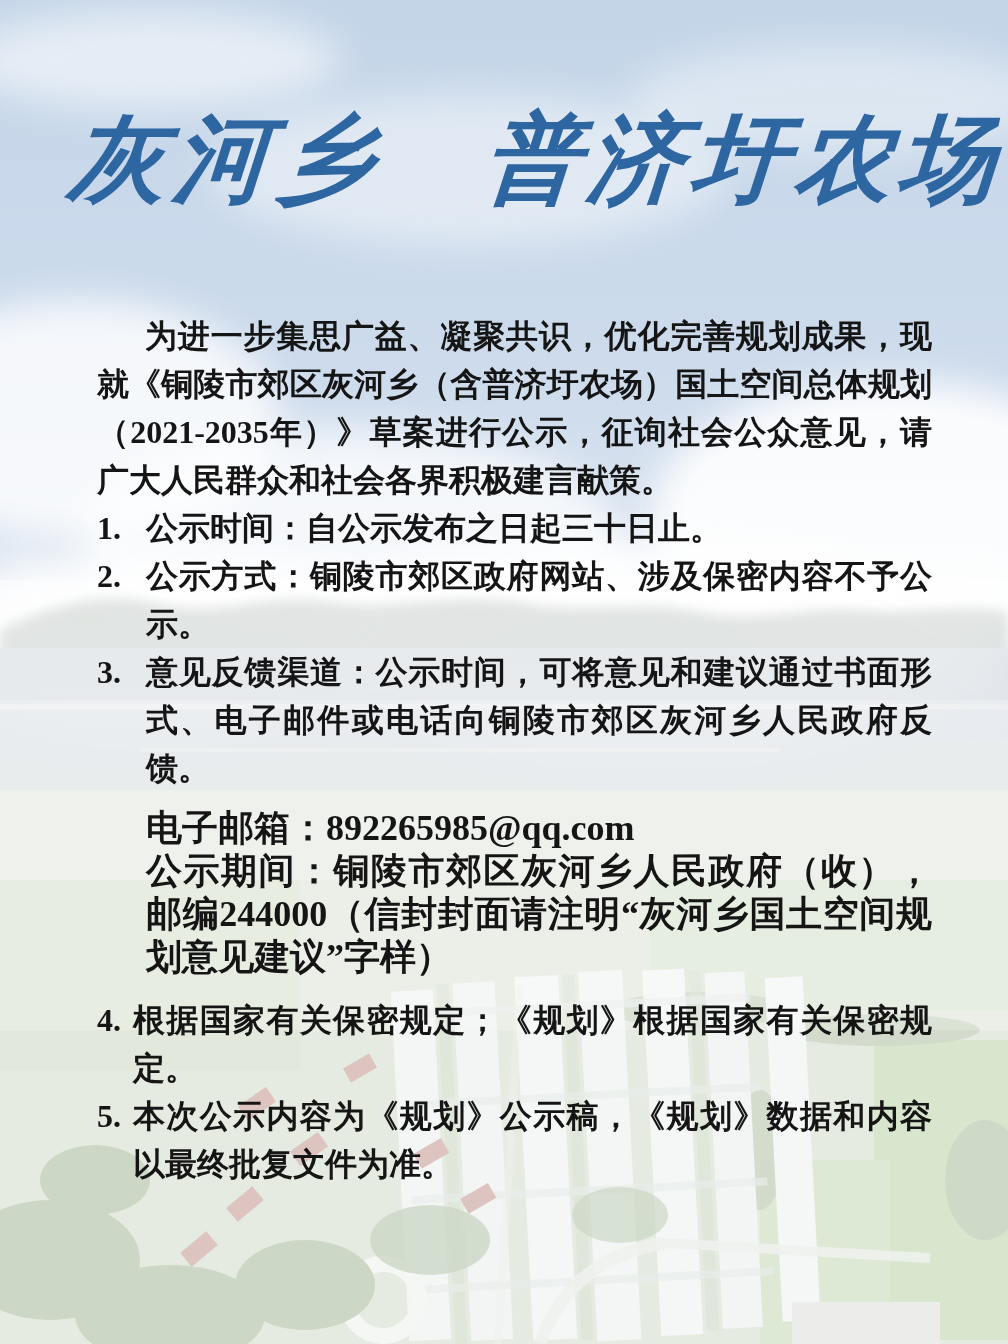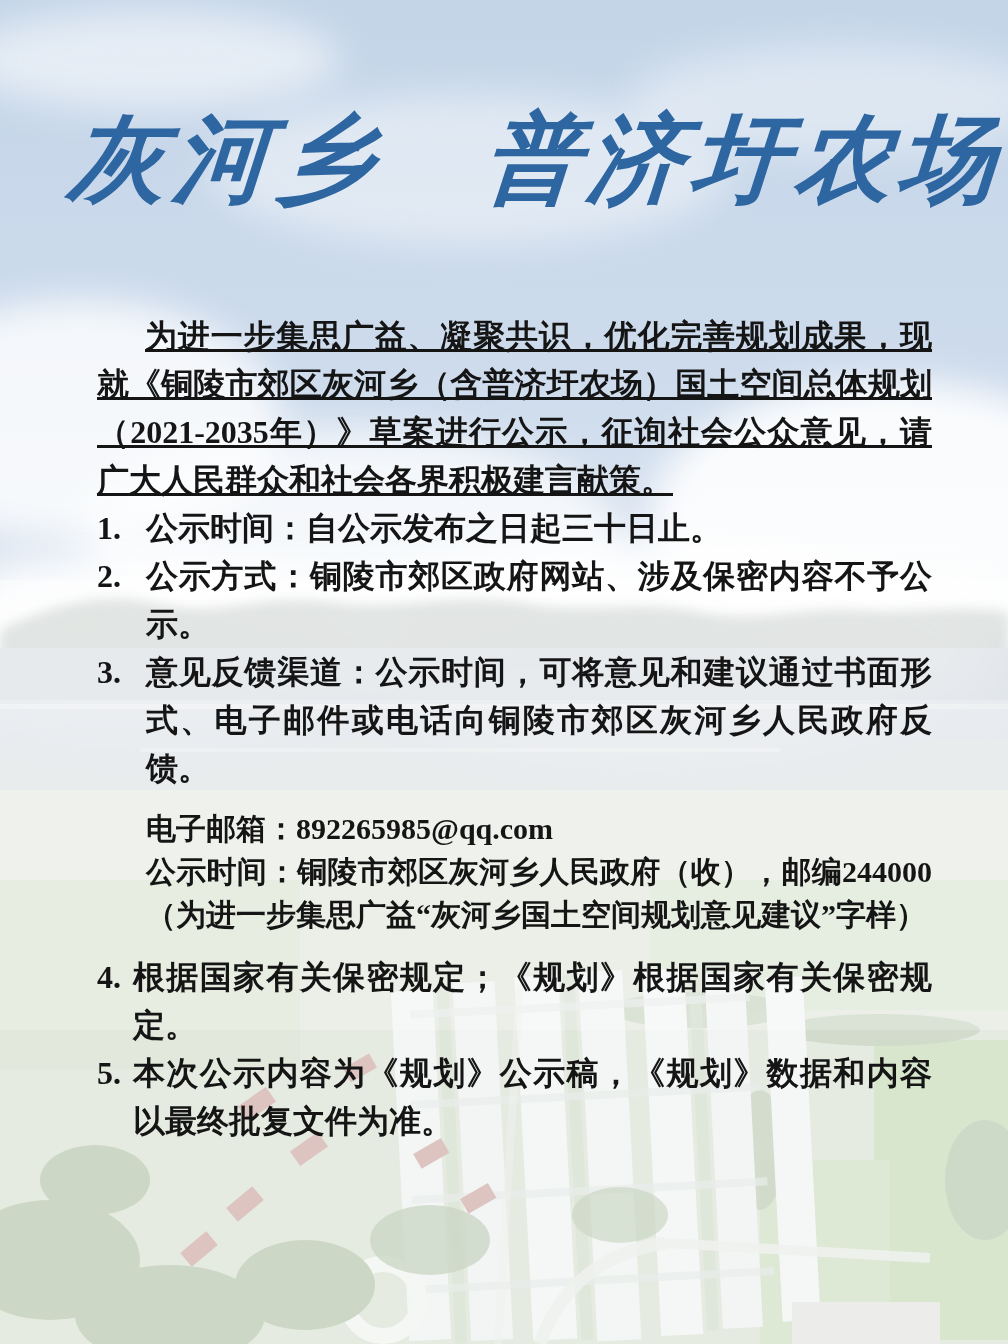--- a/index.html
+++ b/index.html
@@ -40,30 +40,29 @@
     z-index:2;
     color:#151515;
     font-size:32px;
     font-weight:700;
     line-height:48px;
   }
   .intro {
     text-indent:1.5em;
     text-align:justify;
     text-align-last:left;
-    text-decoration:underline;
   }
   .li { display:flex; align-items:flex-start; }
   .li .num { flex:0 0 49px; }
   .li.tight .num { flex:0 0 36px; }
   .li .txt { flex:1; text-align:justify; text-align-last:left; }
   .group-a { margin-top:0; }
   .contact {
     margin:15px 0 0 49px;
-    font-size:30px;
+    font-size:36px;
     line-height:43px;
   }
   .contact p { text-align:justify; text-align-last:left; }
   .group-b { margin-top:17px; }
 </style>
 </head>
 <body>
 
 <div class="poster">
 
@@ -191,21 +190,21 @@
     <div class="li">
       <span class="num">3.</span>
       <span class="txt">意见反馈渠道：公示时间，可将意见和建议通过书面形式、电子邮件或电话向铜陵市郊区灰河乡人民政府反馈。</span>
     </div>
 
     <div class="contact">
       <p>
         <span>电子邮箱：</span><span>892265985@qq.com</span>
       </p>
       <p>
-        <span>公示时间：</span><span>铜陵市郊区灰河乡人民政府（收），邮编244000（为进一步集思广益“灰河乡国土空间规划意见建议”字样）</span>
+        <span>公示期间：</span><span>铜陵市郊区灰河乡人民政府（收），邮编244000（信封封面请注明“灰河乡国土空间规划意见建议”字样）</span>
       </p>
     </div>
 
     <div class="li tight group-b">
       <span class="num">4.</span>
       <span class="txt">根据国家有关保密规定；《规划》根据国家有关保密规定。</span>
     </div>
 
     <div class="li tight">
       <span class="num">5.</span>

